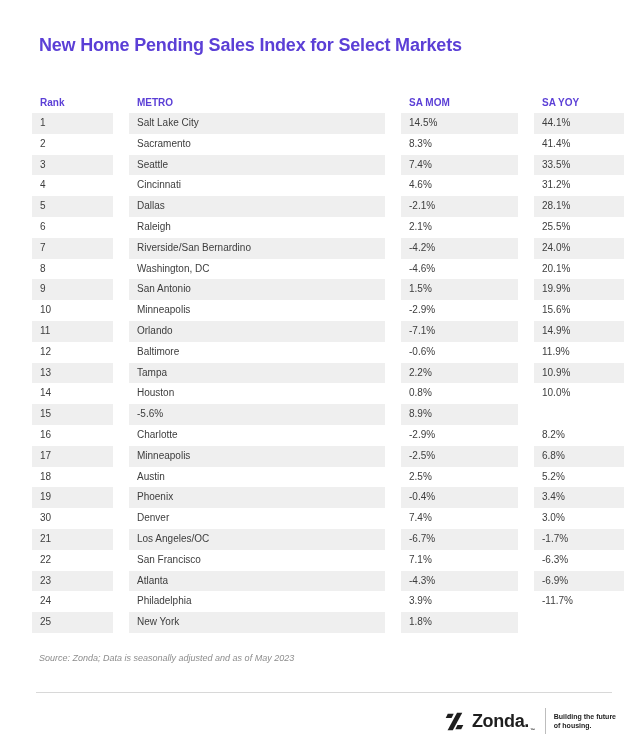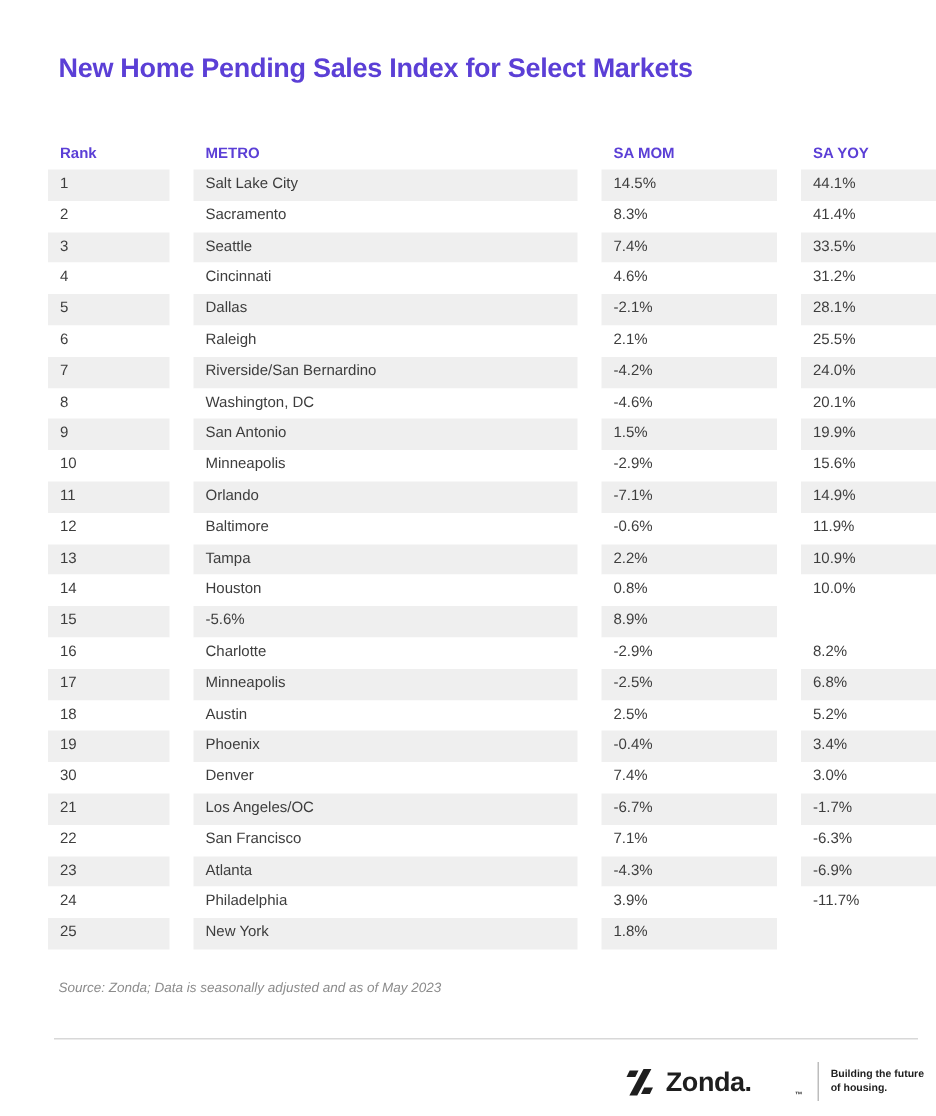--- a/index.html
+++ b/index.html
@@ -58,21 +58,21 @@
     height:1px;background:var(--divider);
   }
   .brand{
     position:absolute;right:20px;top:706px;
     display:flex;align-items:center;
   }
   .brand-icon{display:block;margin-right:7px;}
   .brand-name{
     font-size:18px;font-weight:700;color:var(--logo);
     letter-spacing:-0.3px;line-height:30px;
-    display:flex;align-items:center;gap:28px;
+    display:flex;align-items:center;
   }
   .tm{font-size:5px;font-weight:700;margin-left:1px;align-self:flex-end;line-height:11px;}
   .brand-sep{
     width:1px;height:26px;background:#BDBDBD;margin:0 8px 0 10px;
   }
   .tagline{
     display:flex;flex-direction:column;justify-content:center;
     font-size:7px;font-weight:700;color:var(--logo);line-height:9px;
   }
 </style>

